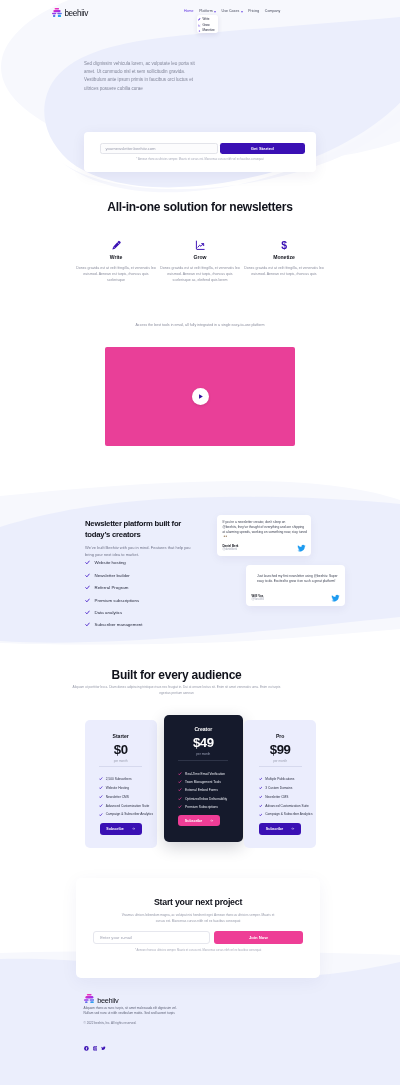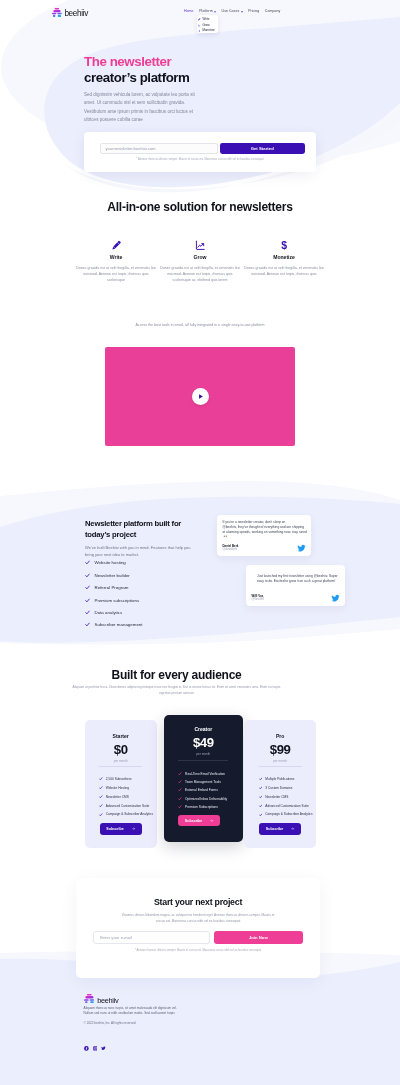--- a/index.html
+++ b/index.html
@@ -221,24 +221,20 @@
       <div class="dd-item">
         <svg class="dd-ic" viewBox="0 0 24 24">
             <path d="M12.4 1.5h2.1v3.1c2.4.4 4.2 1.7 4.9 3.8l-3.7 1.5c-.5-1.1-1.5-1.8-2.9-1.8-1.4 0-2.3.6-2.3 1.5 0 .9.7 1.3 2.6 1.8l1.6.4c3.4.9 5.1 2.5 5.1 5.3 0 2.8-2 4.8-5.3 5.3v3.1h-2.1v-3.1c-3-.3-5.1-1.8-5.9-4.3l3.8-1.5c.5 1.4 1.7 2.2 3.3 2.2 1.6 0 2.6-.7 2.6-1.7 0-.9-.7-1.4-2.6-1.9l-1.7-.4C8.5 14 6.8 12.4 6.8 9.8c0-2.7 2-4.6 5.6-5.1z" fill="#5b2ee0"></path>
           </svg>
         <span>Monetize</span>
       </div>
     </div>
   </div>
 
   <div class="hero">
-    <h1>
-      <span class="pink">The newsletter</span><br>
-      <span class="dark">creator’s platform</span>
-    </h1>
     <p>Sed dignissim vehicula lorem, ac vulputate leo porta sit amet. Ut commodo nisl et sem sollicitudin gravida. Vestibulum ante ipsum primis in faucibus orci luctus et ultrices posuere cubilia curae</p>
   </div>
   <div class="hero-card"></div>
   <div class="hero-form">
     <input class="hero-input" type="text" placeholder="yournewsletter.beehiiv.com" style="">
     <button class="btn-purple hero-btn">Get Started</button>
   </div>
   <div class="hero-note">* Aenean rhoncus ultricies semper. Mauris et cursus est. Maecenas cursus nibh vel ex faucibus consequat</div>
 
   <div class="sec-sol">
@@ -283,21 +279,21 @@
   </div>
   <div class="video">
     <div class="play">
       <svg viewBox="0 0 24 24">
           <path d="M7 4.5 L20 12 L7 19.5 Z" fill="#2d0f9e"></path>
         </svg>
     </div>
   </div>
 
   <div class="sec-feat">
-    <h2><span>Newsletter platform built for</span> <span>today’s project</span></h2>
+    <h2><span>Newsletter platform built for</span> <span>today’s creators</span></h2>
     <div class="lead">We’ve built Beehiiv with you in mind. Features that help you bring your next idea to market.</div>
     <div class="feat-list">
       <div class="feat-item">
           <svg class="chk" viewBox="0 0 24 24">
             <path d="M3.5 12.5 L9 18.5 L20.5 5" stroke="#4319c9" stroke-width="4.2" fill="none" stroke-linecap="round" stroke-linejoin="round"></path>
           </svg>
           <span>Website hosting</span>
         </div>
       <div class="feat-item">
           <svg class="chk" viewBox="0 0 24 24">

